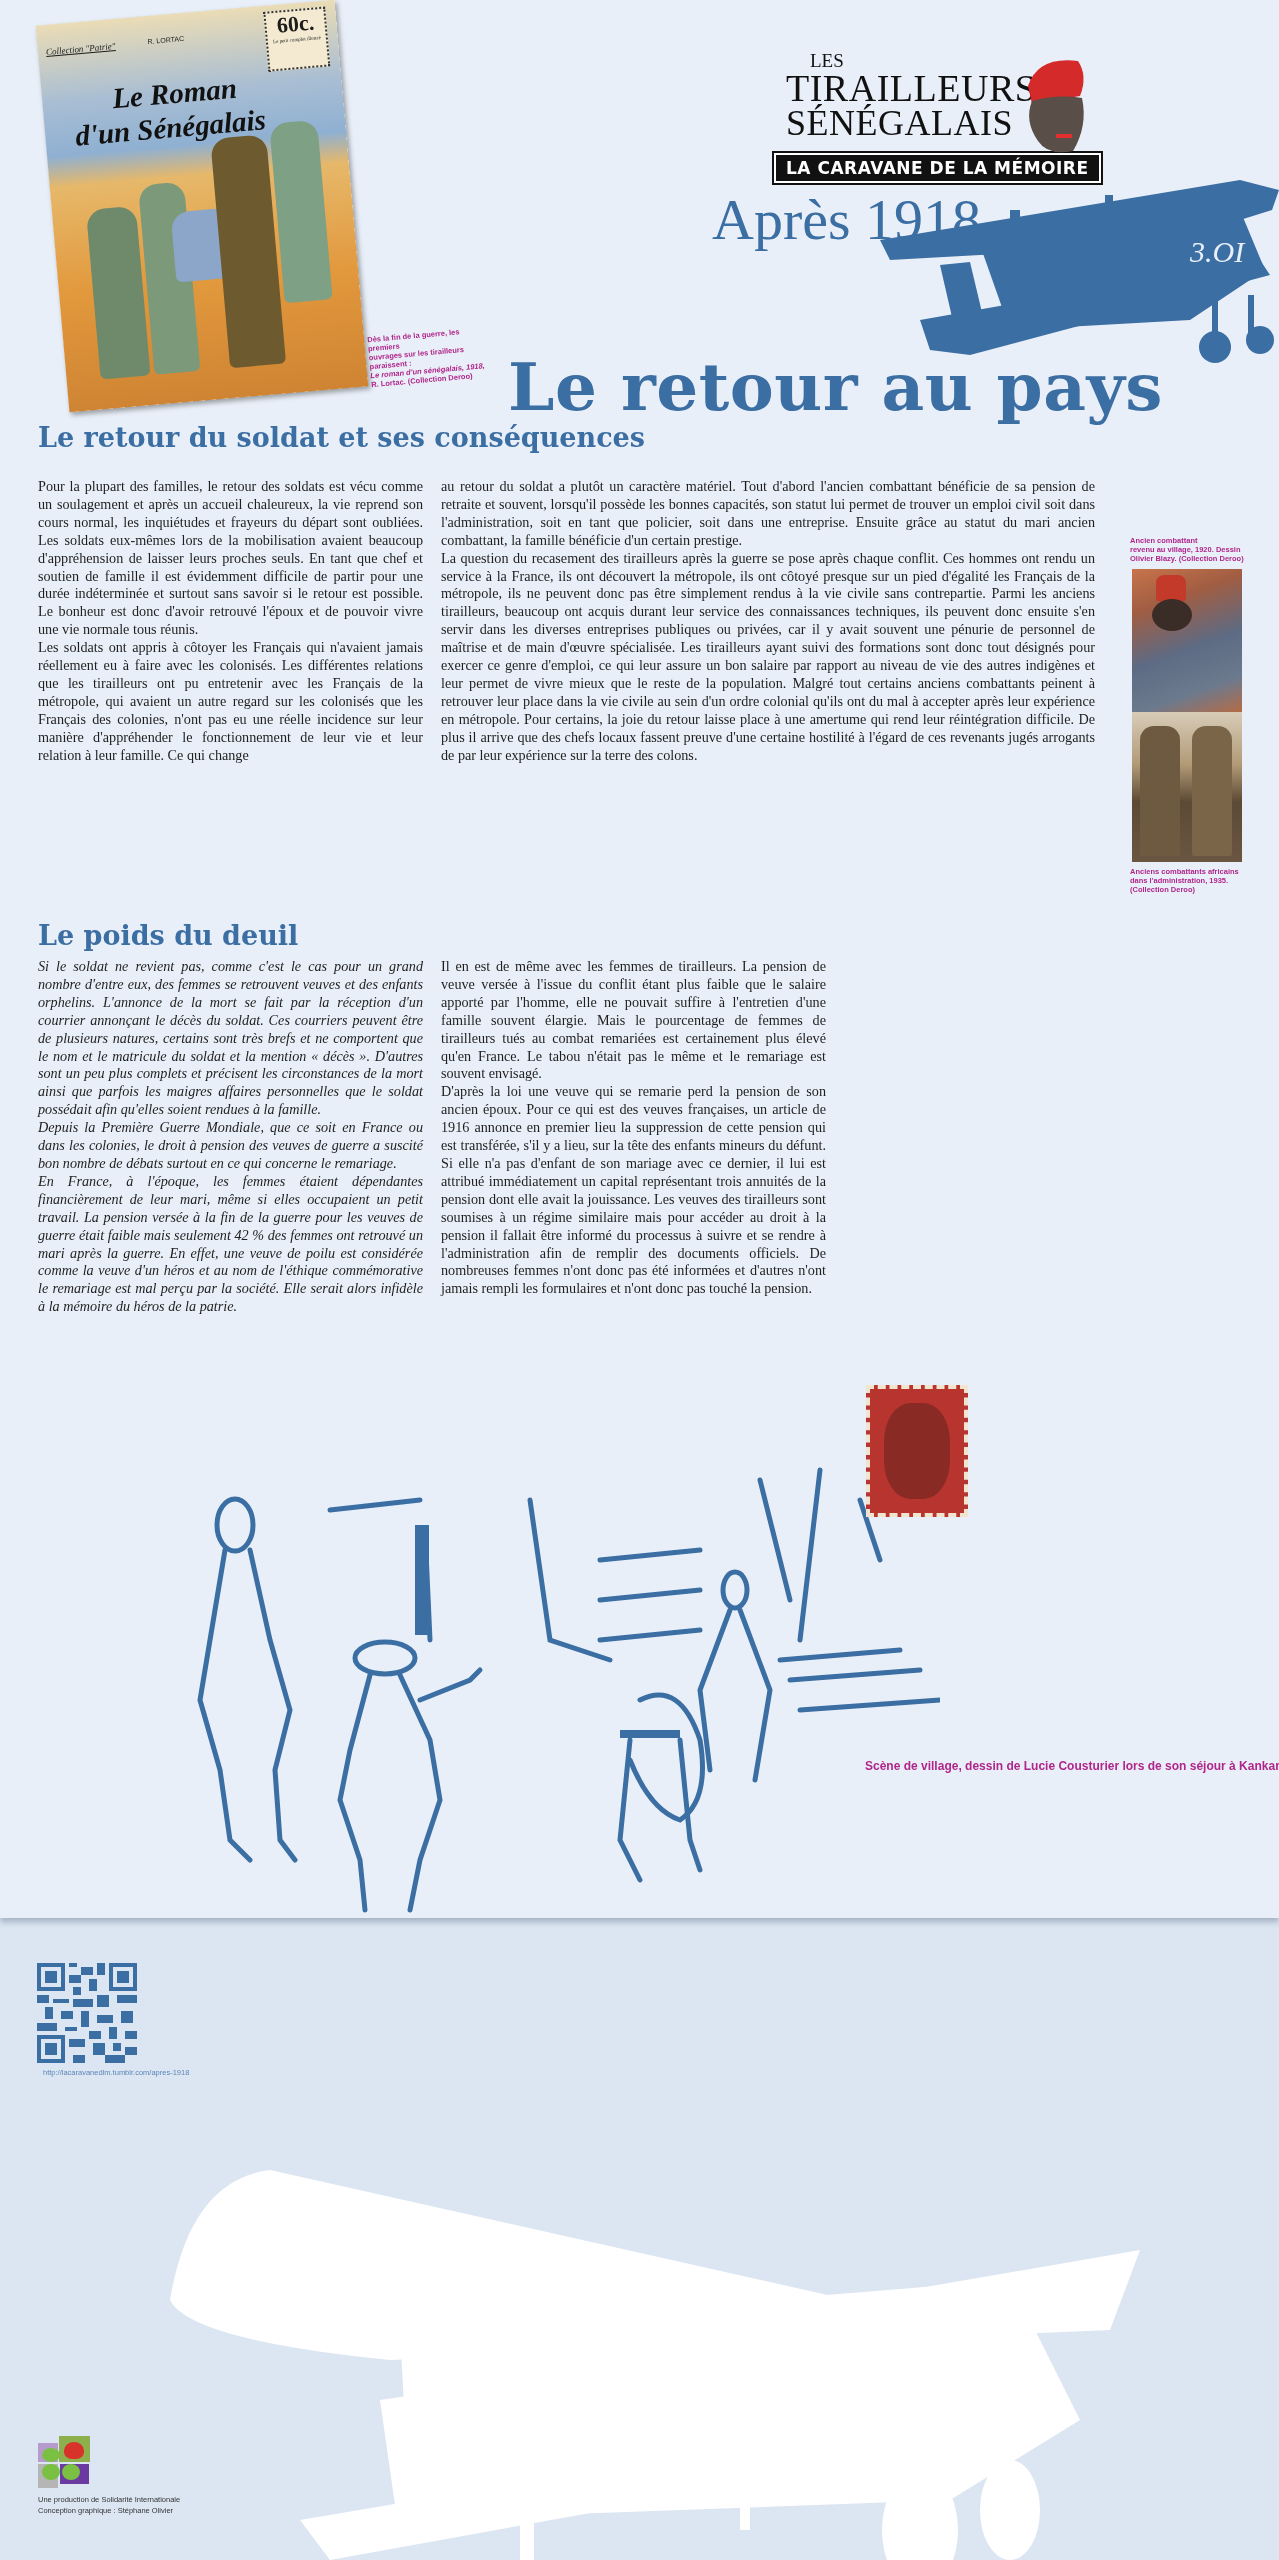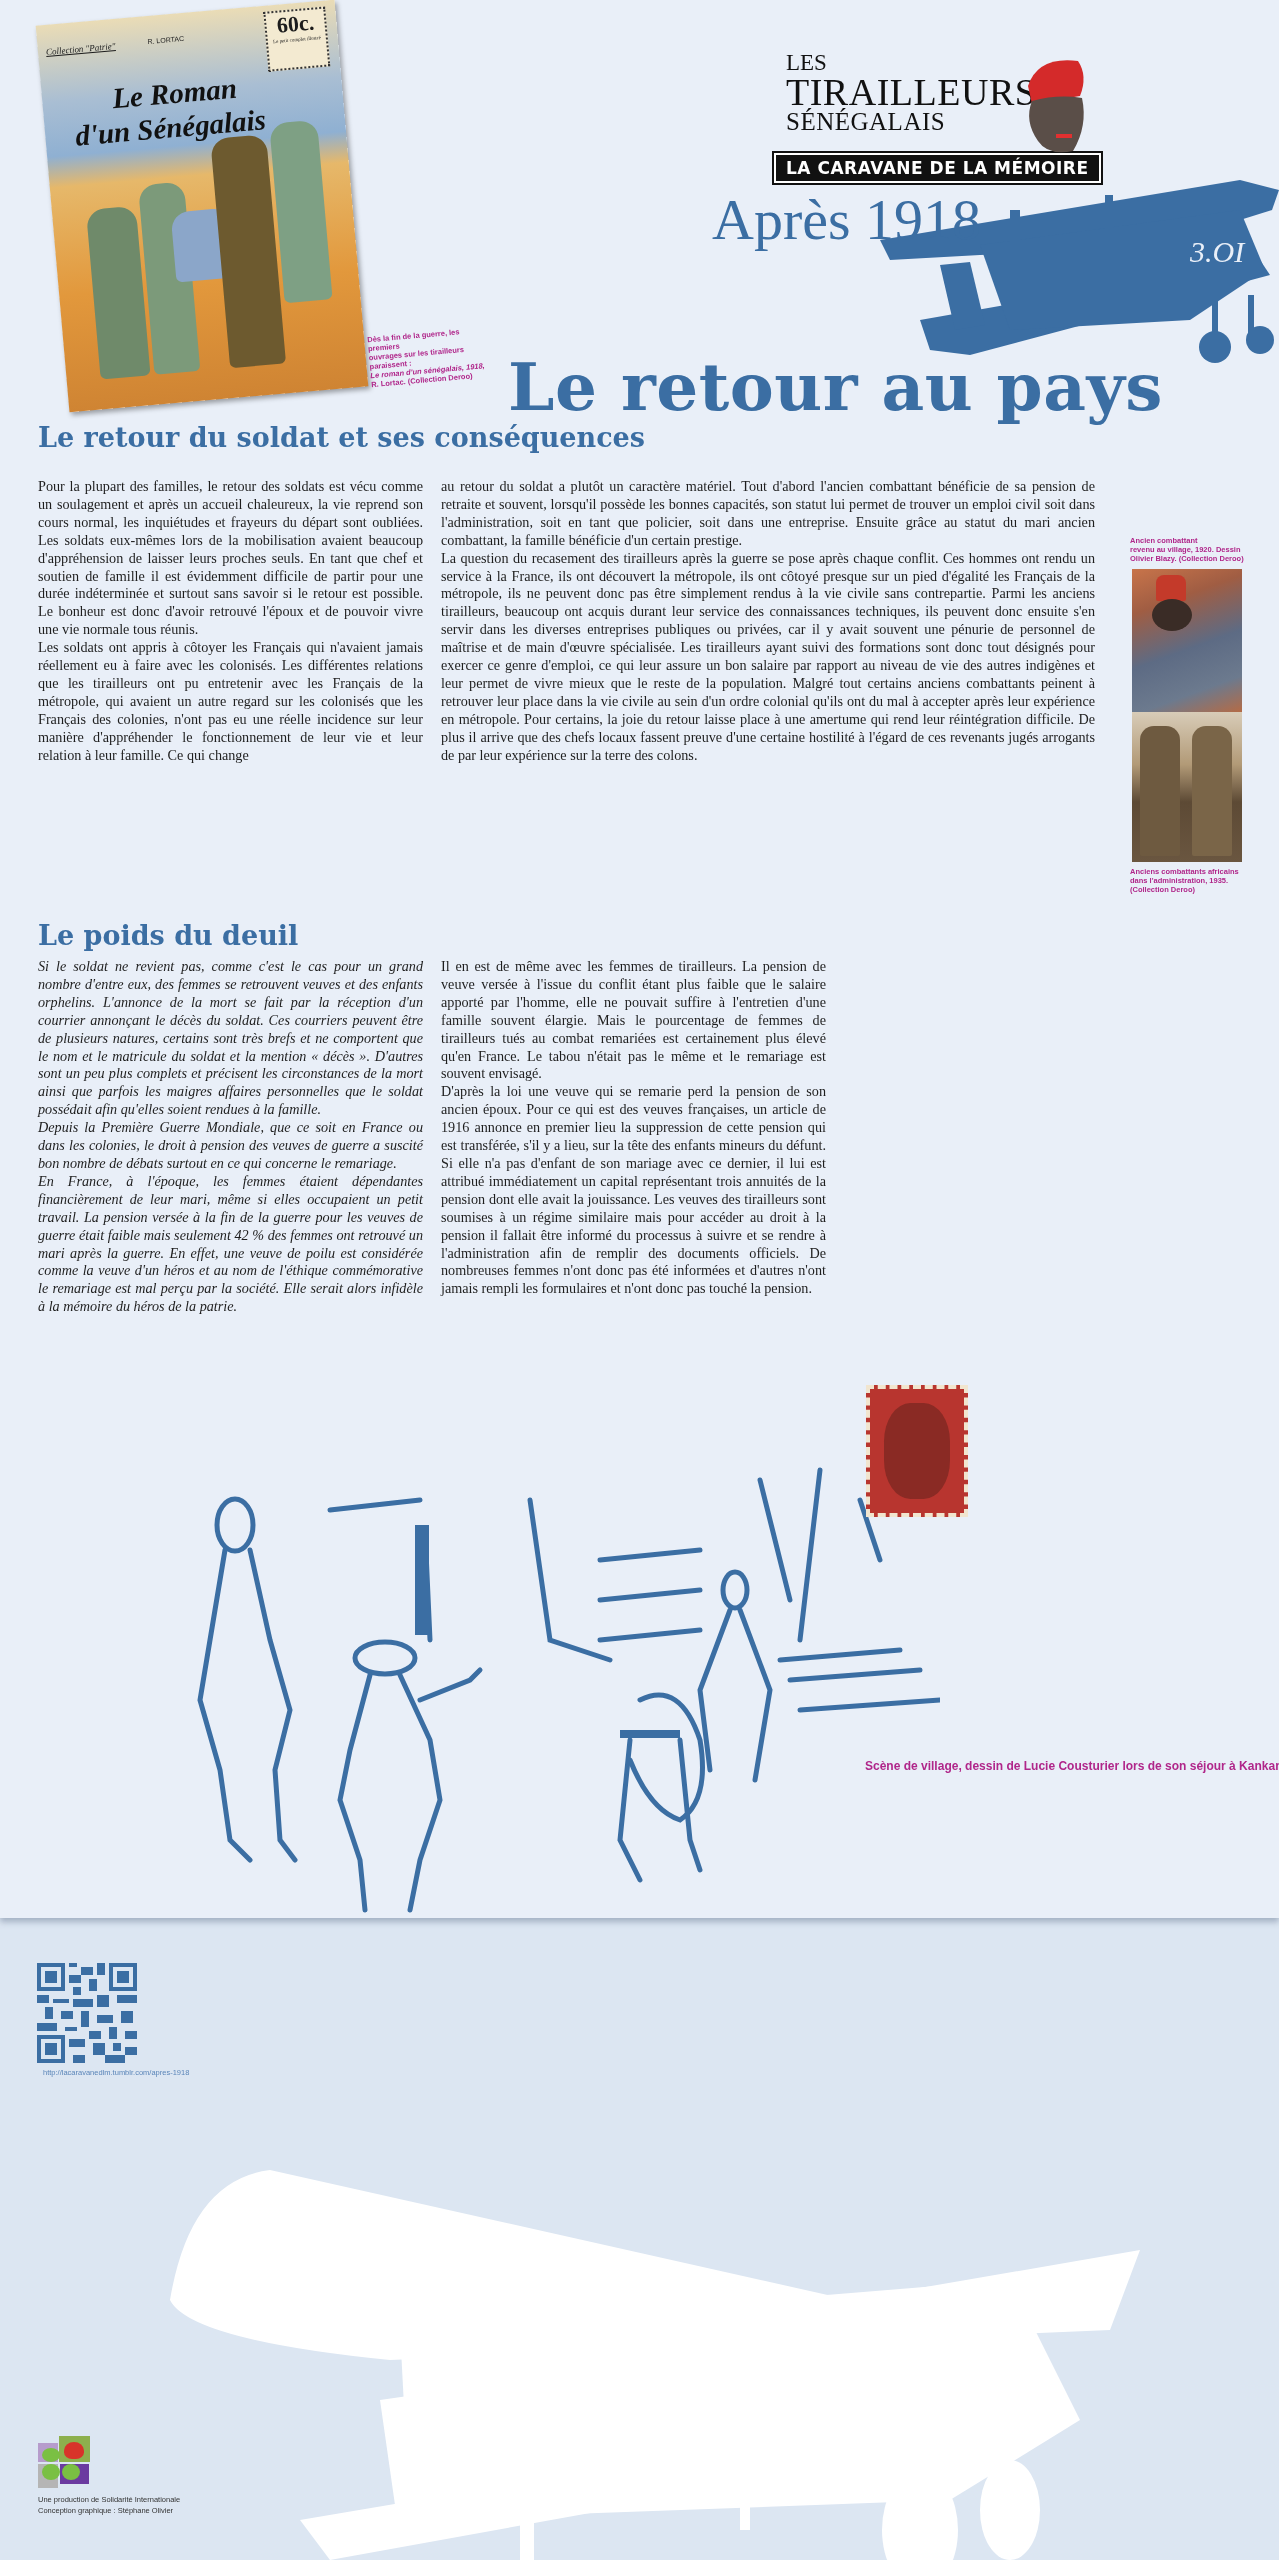--- a/index.html
+++ b/index.html
@@ -98,23 +98,23 @@
       <path d="M80 115 L110 112 L125 175 L95 180 Z"></path>
       <circle cx="355" cy="197" r="16"></circle>
       <circle cx="400" cy="190" r="14"></circle>
       <rect x="352" y="150" width="6" height="45"></rect>
       <rect x="388" y="145" width="6" height="45"></rect>
     </g>
     <text x="330" y="112" fill="#e9eff8" font-family="Liberation Serif, serif" font-style="italic" font-size="30">3.OI</text>
   </svg>
 
   <div class="abs logo-text" style="left:786px;top:52px;">
-    <div style="font-size:23px;">LES</div>
+    <div style="font-size:19px;margin-left:24px;">LES</div>
     <div style="font-size:38px;letter-spacing:0.5px;">TIRAILLEURS</div>
-    <div style="font-size:25px;letter-spacing:0.5px;">SÉNÉGALAIS</div>
+    <div style="font-size:36px;letter-spacing:0.5px;">SÉNÉGALAIS</div>
   </div>
   <div class="abs caravane" style="left:774px;top:153px;">LA CARAVANE DE LA MÉMOIRE</div>
   <svg class="abs fez-head" viewBox="0 0 88 100">
     <path d="M10 30 Q20 0 60 5 Q70 20 62 40 L14 48 Z" fill="#d42a2a"></path>
     <path d="M14 45 Q40 38 64 42 Q70 70 55 95 Q30 100 20 85 Q6 65 14 45 Z" fill="#5a4e48"></path>
     <rect x="38" y="78" width="16" height="4" fill="#e23030"></rect>
   </svg>
 
   <div class="abs blue" style="left:712px;top:186px;font-family:'Liberation Serif',serif;font-size:58px;">Après 1918</div>
 

